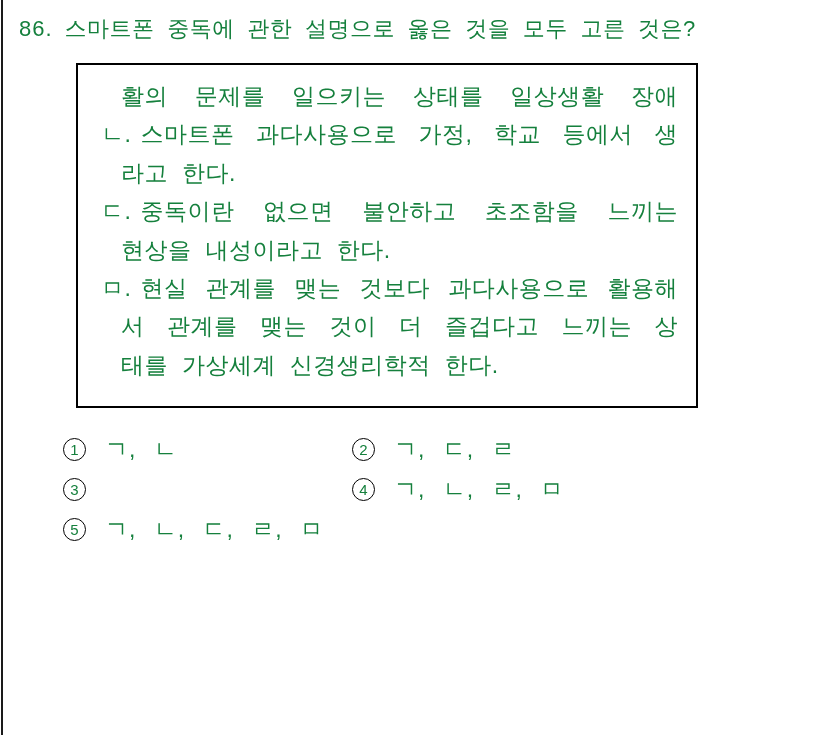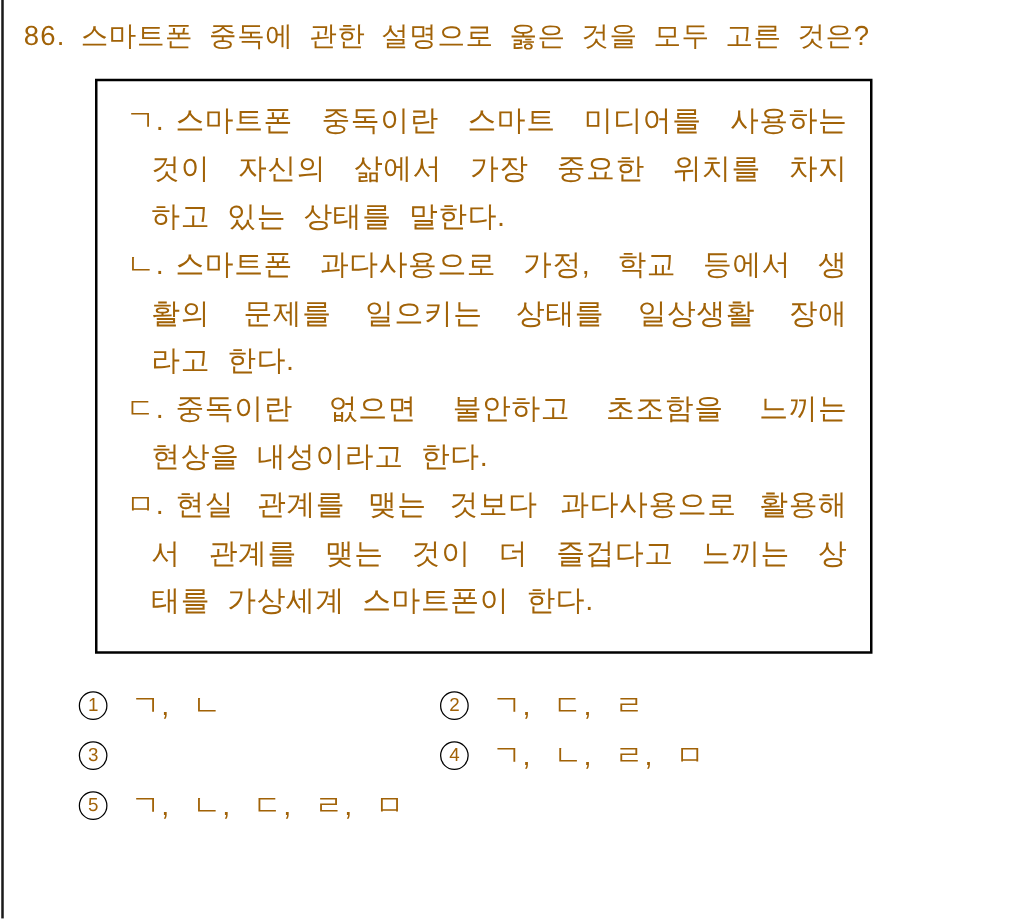--- a/index.html
+++ b/index.html
@@ -5,21 +5,21 @@
   html, body {
     margin: 0;
     padding: 0;
     background: #ffffff;
   }
   .page {
     position: relative;
     width: 826px;
     height: 735px;
     background: #ffffff;
-    color: #a16207;
+    color: #15803d;
     font-family: "Liberation Sans", "DejaVu Sans", sans-serif;
     overflow: hidden;
   }
   .col-rule {
     position: absolute;
     left: 1px;
     top: 0;
     width: 2px;
     height: 735px;
     background: #1a1a1a;
@@ -104,42 +104,37 @@
 <div class="page">
 
   <div class="col-rule"></div>
 
   <div class="question-line">
     <span class="q-num">86.</span><span>스마트폰 중독에 관한 설명으로 옳은 것을 모두 고른 것은?</span>
   </div>
 
   <div class="box">
 
-    <div class="item">
-      <div class="line first fill"><span class="marker">ㄱ.</span><span>스마트폰 중독이란 스마트 미디어를 사용하는</span></div>
-      <div class="line fill">것이 자신의 삶에서 가장 중요한 위치를 차지</div>
-      <div class="line">하고 있는 상태를 말한다.</div>
-    </div>
 
     <div class="item">
+      <div class="line fill">활의 문제를 일으키는 상태를 일상생활 장애</div>
       <div class="line first fill"><span class="marker">ㄴ.</span><span>스마트폰 과다사용으로 가정, 학교 등에서 생</span></div>
-      <div class="line fill">활의 문제를 일으키는 상태를 일상생활 장애</div>
       <div class="line">라고 한다.</div>
     </div>
 
     <div class="item">
       <div class="line first fill"><span class="marker">ㄷ.</span><span>중독이란 없으면 불안하고 초조함을 느끼는</span></div>
       <div class="line">현상을 내성이라고 한다.</div>
     </div>
 
 
     <div class="item">
       <div class="line first fill"><span class="marker">ㅁ.</span><span>현실 관계를 맺는 것보다 과다사용으로 활용해</span></div>
       <div class="line fill">서 관계를 맺는 것이 더 즐겁다고 느끼는 상</div>
-      <div class="line">태를 가상세계 스마트폰이 한다.</div>
+      <div class="line">태를 가상세계 신경생리학적 한다.</div>
     </div>
 
   </div>
 
   <div class="choices">
 
     <div class="choice-row">
       <div class="choice">
         <span class="c-badge">1</span>
           <span class="c-text">ㄱ, ㄴ</span>

